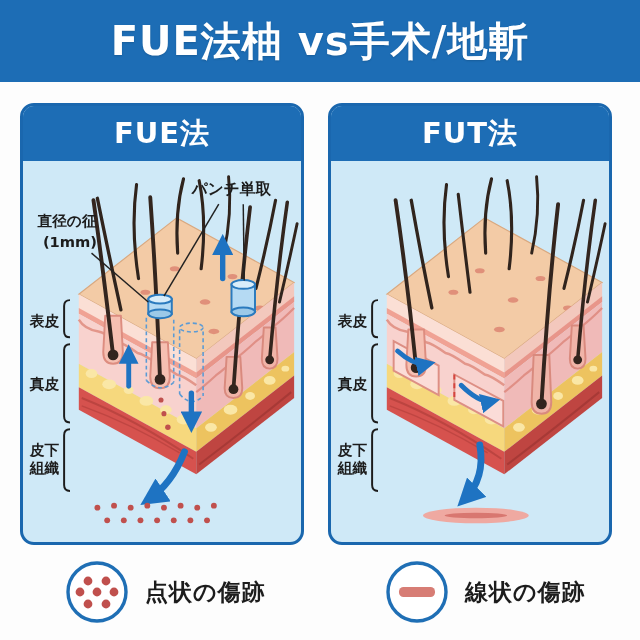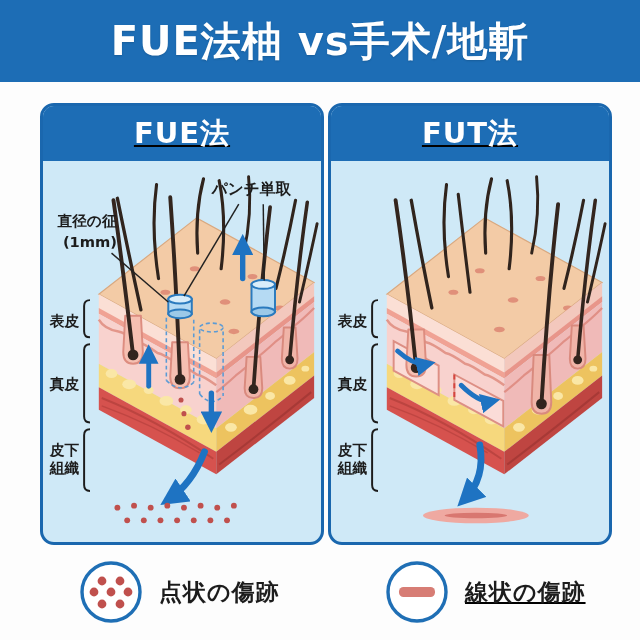--- a/index.html
+++ b/index.html
@@ -26,35 +26,35 @@
     text-shadow:0 1px 2px rgba(0,0,0,.15);
     text-align:right;
   }
   .panel{
     position:absolute;top:103px;width:284px;height:442px;
     background:var(--panel-bg);
     border:3px solid var(--panel-border);
     border-radius:14px;
     overflow:hidden;
   }
-  .panel-left{left:40px;text-decoration:underline;}
-  .panel-right{left:328px;text-decoration:underline;}
+  .panel-left{left:20px;}
+  .panel-right{left:328px;}
   .panel-header{
     width:100%;height:55px;background:var(--header-blue);
     display:flex;align-items:center;justify-content:center;
     color:#fff;font-size:29px;font-weight:700;letter-spacing:1px;
   }
   .panel-art{display:block;}
   .legend{
     position:absolute;left:0;top:553px;width:640px;height:80px;
     display:flex;align-items:center;
   }
   .legend-item{display:flex;align-items:center;gap:15px;position:absolute;top:6px;}
-  .legend-item.first{left:78px;}
-  .legend-item.second{left:384px;text-decoration:underline;}
+  .legend-item.first{left:64px;}
+  .legend-item.second{left:384px;}
   .legend-label{font-size:23px;font-weight:700;color:var(--text-dark);letter-spacing:1px;}
   svg text{font-family:"DejaVu Sans","Liberation Sans",sans-serif;}
 </style>
 </head>
 <body>
 
 <div class="title-bar">
   <h1>FUE法柚 vs手术/地斬</h1>
 </div>
 

